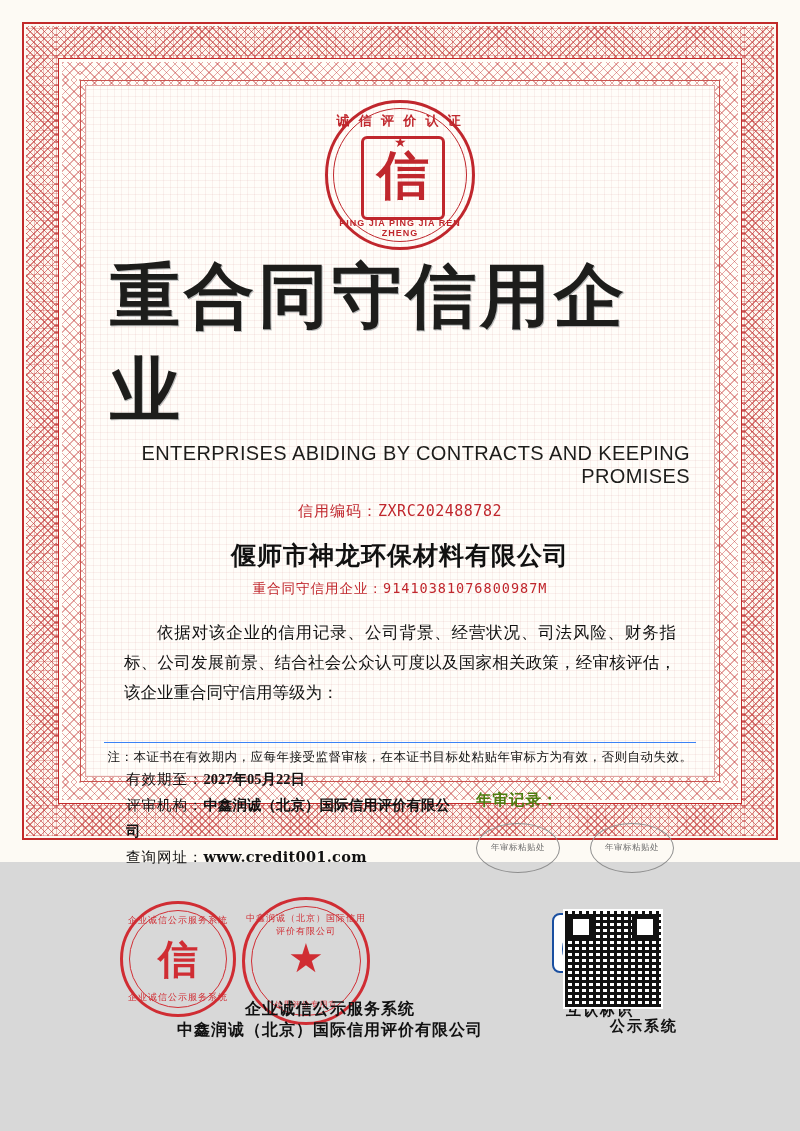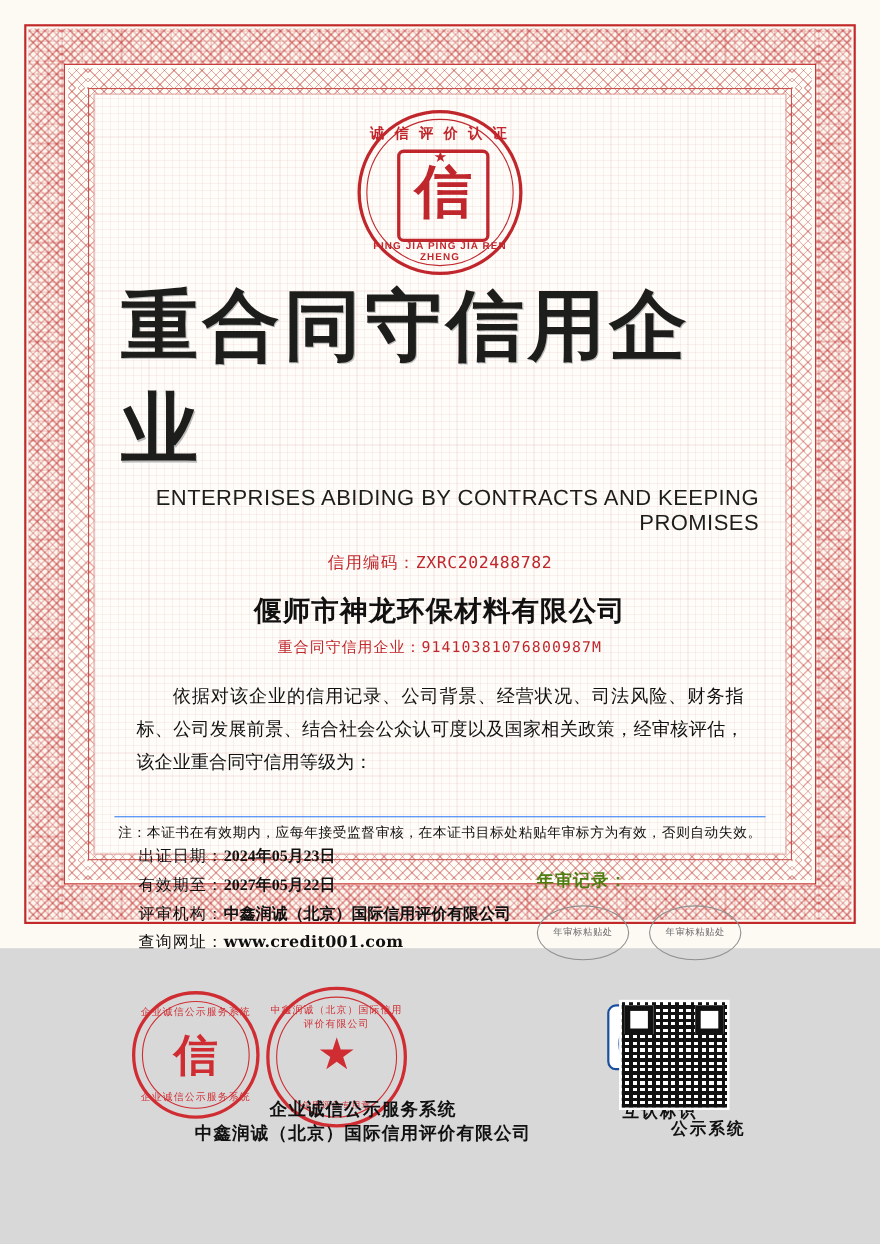--- a/index.html
+++ b/index.html
@@ -259,21 +259,21 @@
   .annual-title {
     font-family: "Liberation Serif", serif;
     font-weight: bold;
     font-size: 15.5px;
     letter-spacing: 1px;
     color: #4d7c0f;
   }
   .annual-slots {
     margin-top: 12px;
     display: flex;
-    gap: 18px;
+    gap: 30px;
   }
   .slot {
     width: 82px;
     height: 48px;
     border: 1px solid #8e8e8e;
     border-radius: 50%;
     color: #6d6d6d;
     font-size: 8.5px;
     letter-spacing: 0.5px;
     display: flex;
@@ -472,23 +472,20 @@
     <div class="uscc">
       <span>重合同守信用企业：</span><span class="code">91410381076800987M</span>
     </div>
 
     <div class="body-text">依据对该企业的信用记录、公司背景、经营状况、司法风险、财务指标、公司发展前景、结合社会公众认可度以及国家相关政策，经审核评估，该企业重合同守信用等级为：</div>
 
 
     <div class="mid-row">
       <div class="info-block">
         <div class="info-line">
-          <span class="label">出证日期：</span><span class="value">2024年05月23日</span>
-        </div>
-        <div class="info-line">
           <span class="label">有效期至：</span><span class="value">2027年05月22日</span>
         </div>
         <div class="info-line">
           <span class="label">评审机构：</span><span class="value">中鑫润诚（北京）国际信用评价有限公司</span>
         </div>
         <div class="info-line">
           <span class="label">查询网址：</span><span class="url">www.credit001.com</span>
         </div>
       </div>
 

